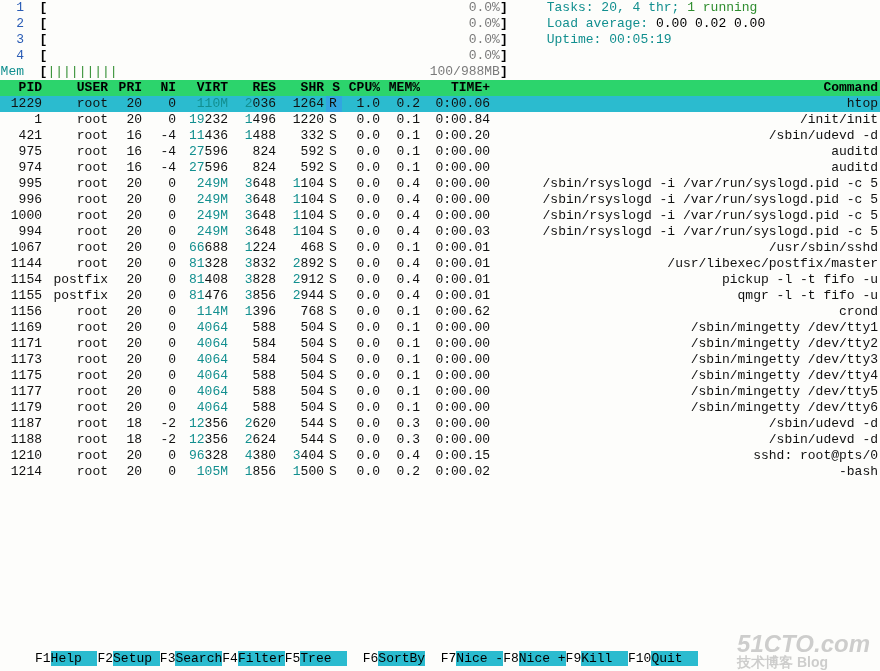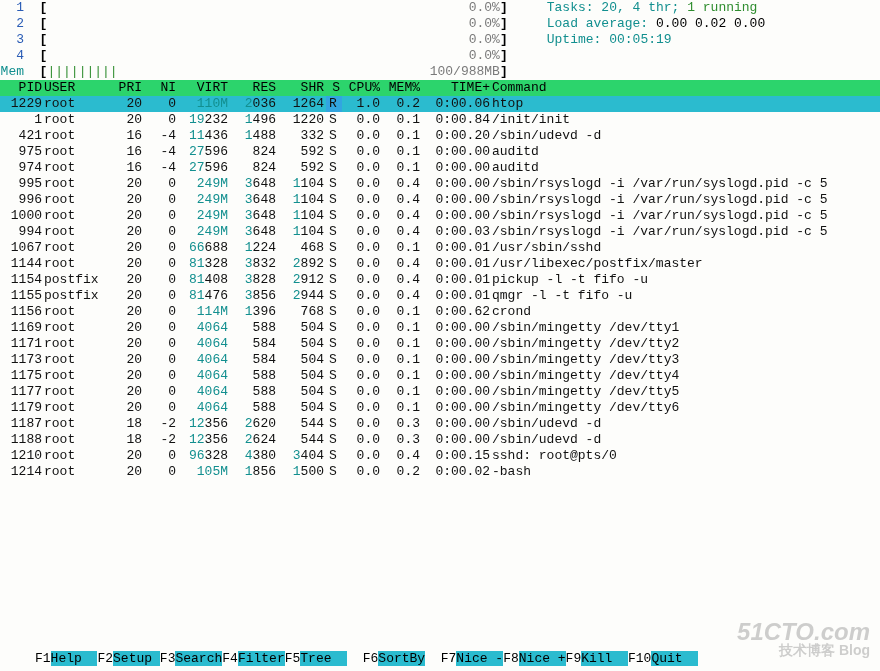--- a/index.html
+++ b/index.html
@@ -10,29 +10,29 @@
   .red{color:#cc2222;}
   .cyan{color:#128f8f;text-align:right;}
   .blue{color:#2a5cb5;}
   .grey{color:#7a7a7a;}
   .bold{font-weight:bold;}
   .hdr{background:#2cd46c;color:#000;}
   .sel{background:#2bbbcf;color:#000;margin-top:8px;}
   .R{background:#32a5e0;text-align:center;}
   table{border-collapse:collapse;width:100%;table-layout:fixed;}
   td,th{padding:0 2px 0 0;font-family:inherit;font-size:13px;height:16px;white-space:nowrap;overflow:hidden;}
-  th{font-weight:normal;text-align:right;margin-left:27px;}
-  th.l,td.l{text-align:left;}
+  th{font-weight:bold;text-align:right;margin-left:27px;}
+  th.l,td.l{text-align:right;}
   td.r,th.r{text-align:right;}
   td.c{text-align:center;}
   tr.proc td{color:#111;}
   .fbar{position:absolute;bottom:4px;left:0;white-space:pre;padding-left:35px;}
   .fkey{color:#000;}
   .flabel{background:#2bbbcf;color:#000;}
-  .watermark{position:absolute;bottom:12px;right:10px;opacity:.28;text-align:right;line-height:18px;margin-left:10px;}
+  .watermark{position:absolute;bottom:0;right:10px;opacity:.28;text-align:left;line-height:18px;margin-left:10px;}
   .watermark .big{font-family:Arial,sans-serif;font-size:24px;font-weight:900;font-style:italic;color:#555;}
   .watermark .small{font-family:"Microsoft YaHei",Arial,sans-serif;font-size:14px;font-weight:bold;color:#555;}
 </style>
 </head>
 <body>
 
 <div id="meters">
     <div class="line"><span class="blue meterlbl">1</span>  <span class="bold">[</span><span class="grn"></span><span class="grey">                                                      </span><span class="grey">0.0%</span><span class="bold">]</span>     <span class="cyan">Tasks: 20, 4 thr; <span class="grn">1 running</span></span></div>
     <div class="line"><span class="blue meterlbl">2</span>  <span class="bold">[</span><span class="grn"></span><span class="grey">                                                      </span><span class="grey">0.0%</span><span class="bold">]</span>     <span class="cyan">Load average:</span> <span>0.00 0.02 0.00</span></div>
     <div class="line"><span class="blue meterlbl">3</span>  <span class="bold">[</span><span class="grn"></span><span class="grey">                                                      </span><span class="grey">0.0%</span><span class="bold">]</span>     <span class="cyan">Uptime:</span> <span class="cyan">00:05:19</span></div>

